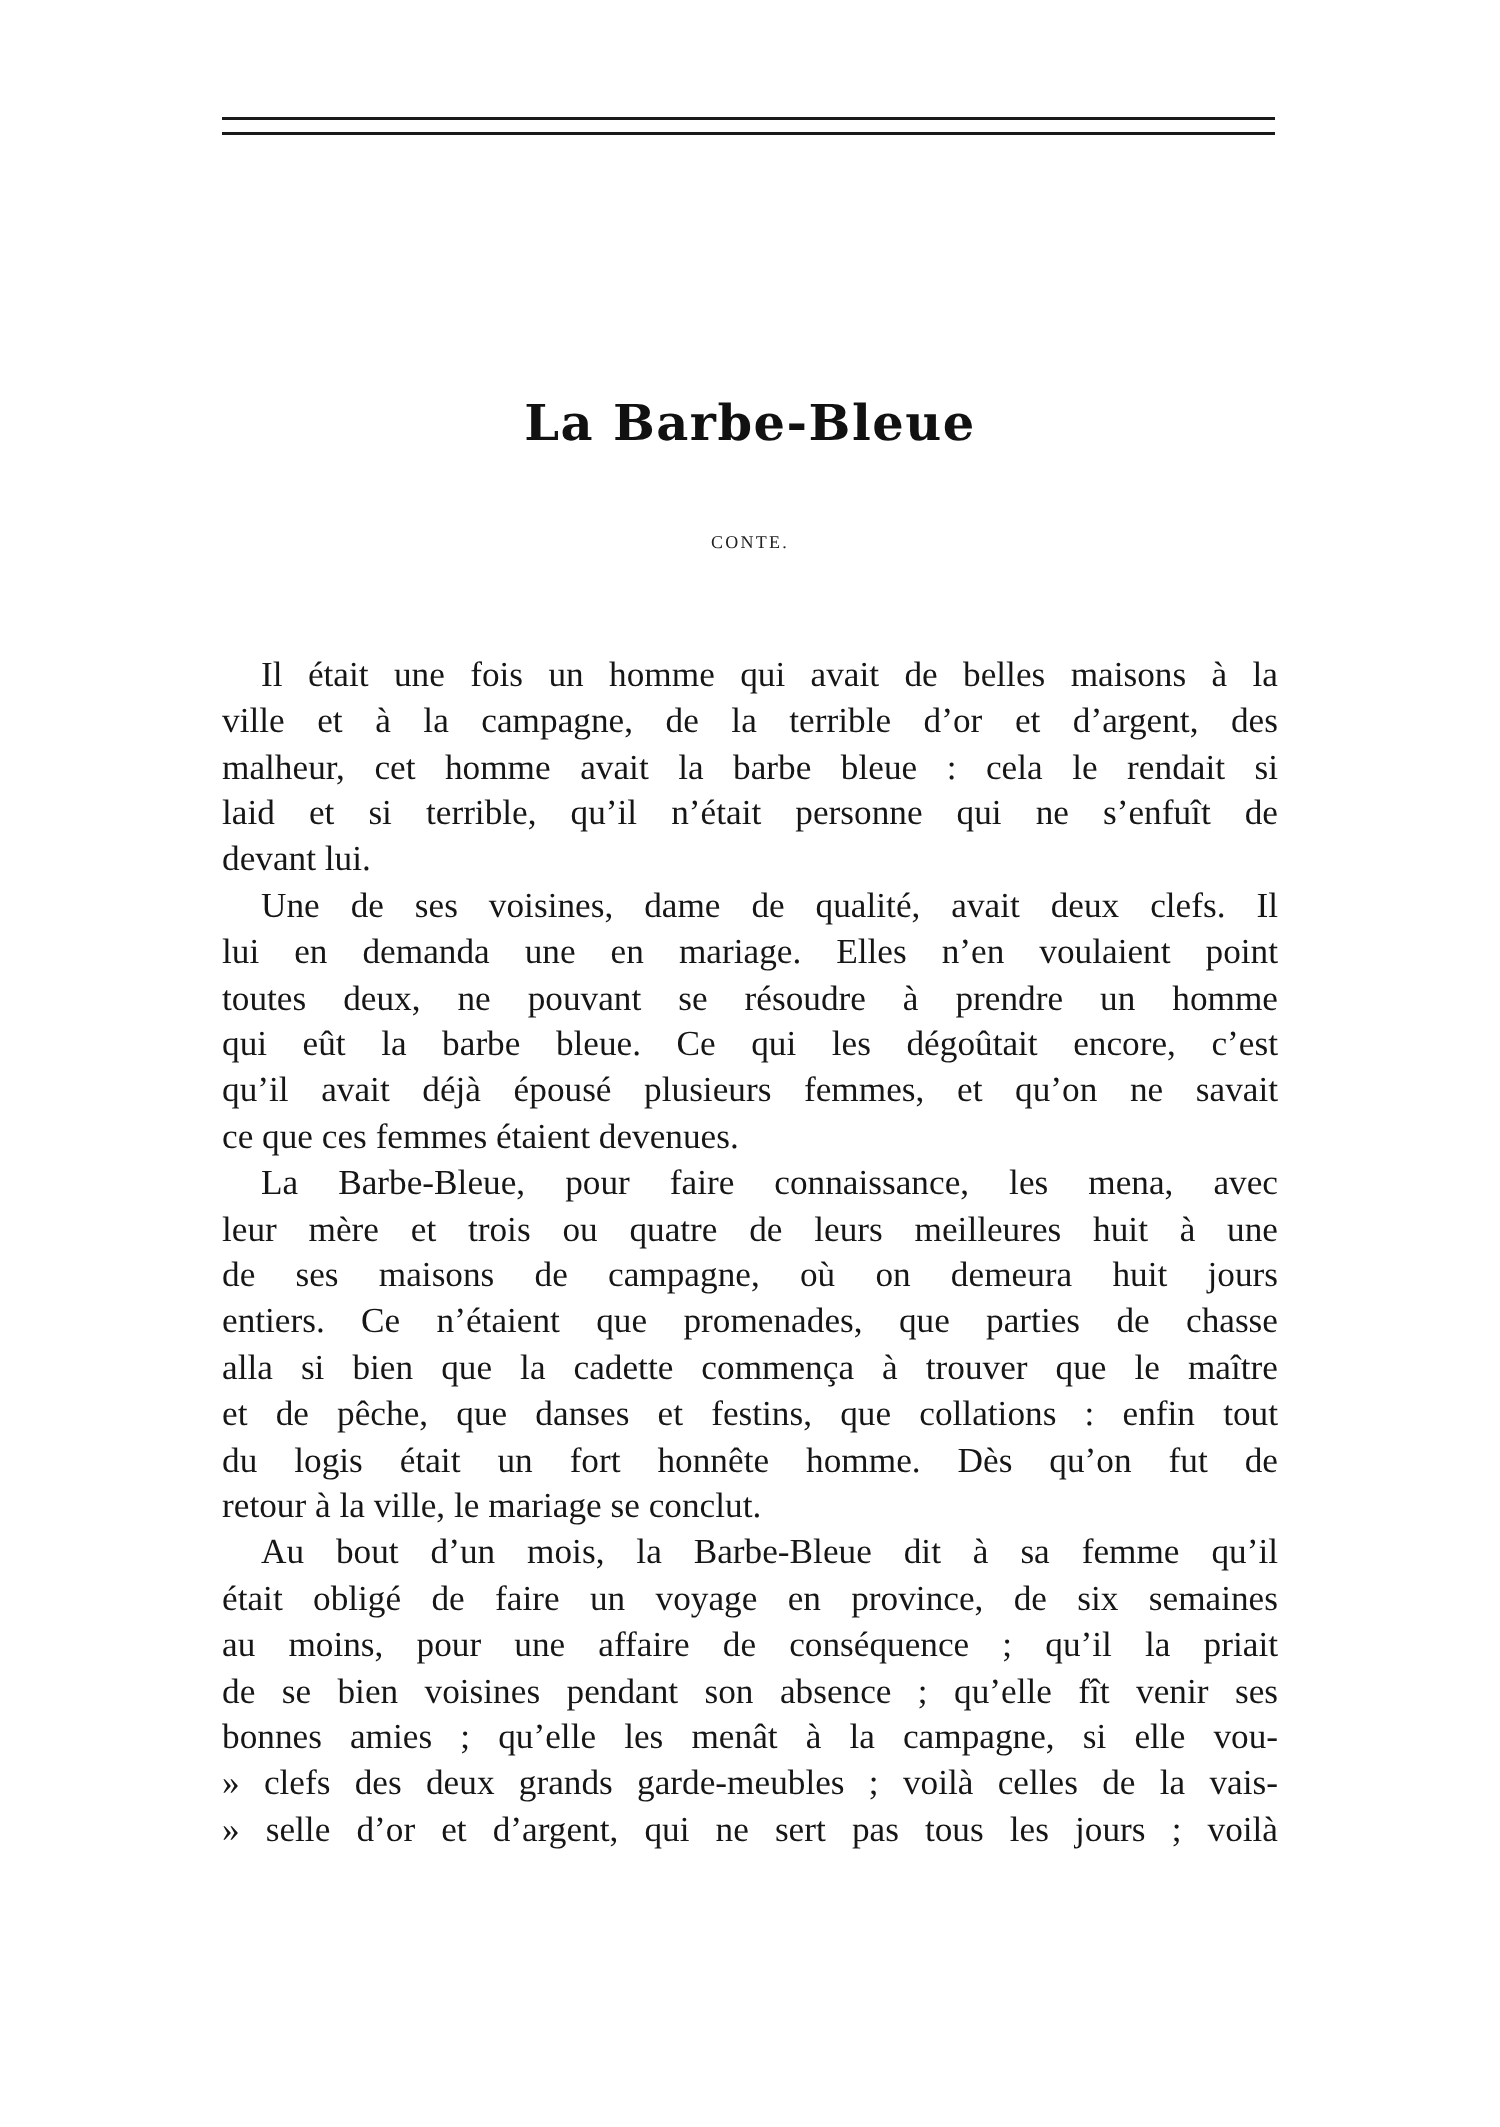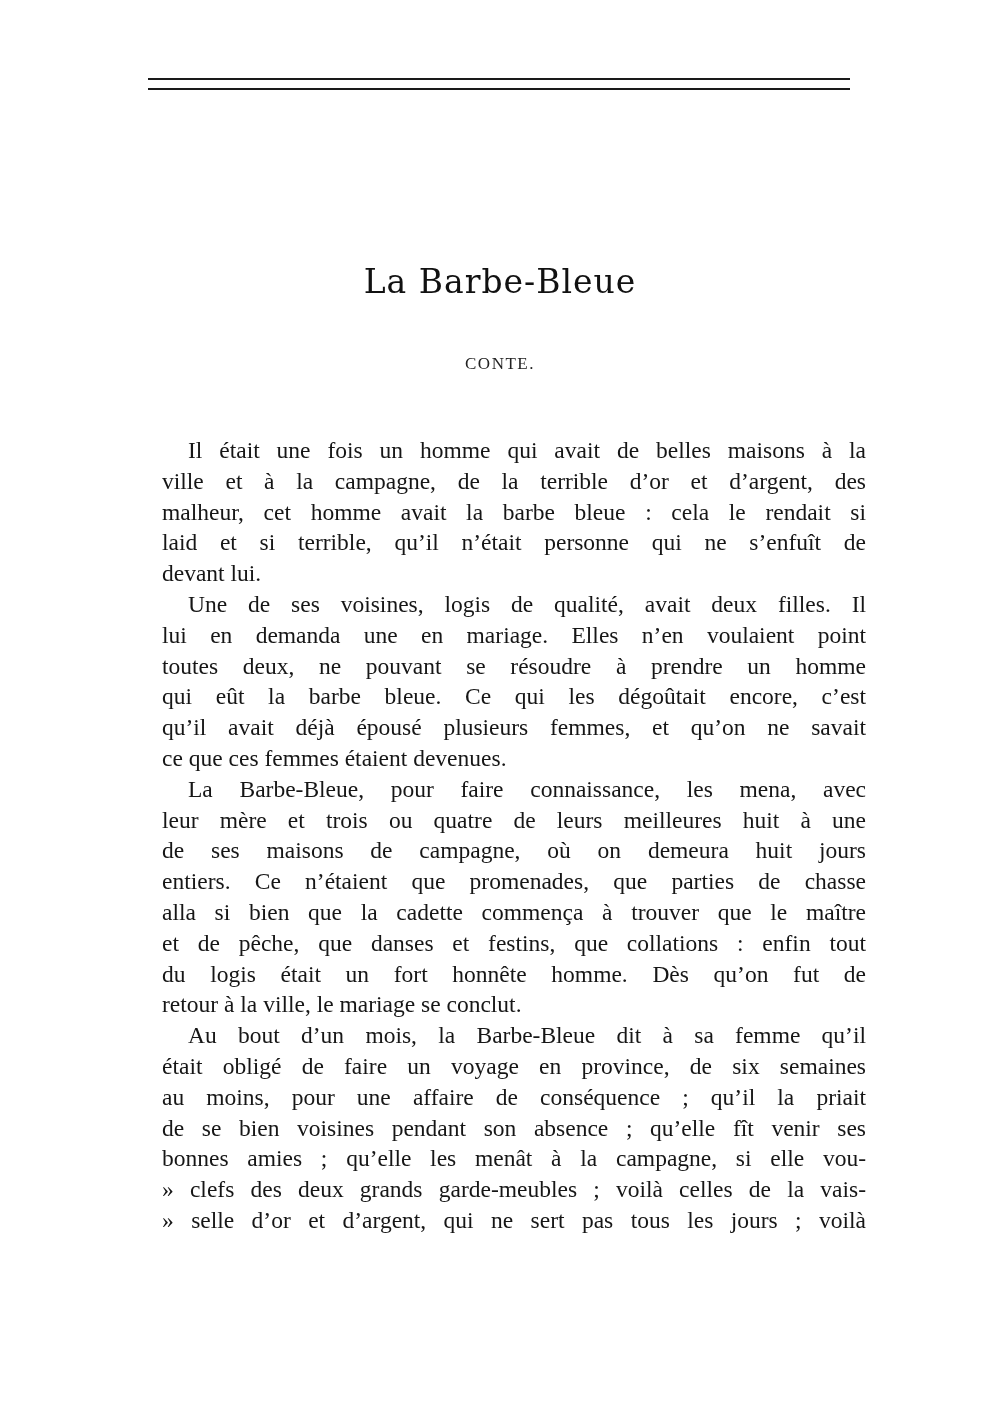--- a/index.html
+++ b/index.html
@@ -29,39 +29,39 @@
   .rule.top { top: 78px; height: 2px; }
   .rule.bottom { top: 88px; height: 2px; }
 
   .title {
     position: absolute;
     top: 262px;
     left: 0;
     width: 1000px;
     text-align: center;
     font-family: "DejaVu Serif", serif;
-    font-weight: normal;
+    font-weight: bold;
     font-size: 33px;
     letter-spacing: 1px;
     color: #111;
   }
   .subtitle {
     position: absolute;
     top: 354px;
     left: 0;
     width: 1000px;
     text-align: center;
     font-family: "Liberation Serif", serif;
-    font-size: 17px;
+    font-size: 12px;
     letter-spacing: 1.5px;
     color: #222;
   }
   .body-text {
     position: absolute;
-    left: 162px;
+    left: 148px;
     top: 435px;
     width: 704px;
     font-family: "Liberation Serif", serif;
     font-size: 23.5px;
     line-height: 30.8px;
     color: #161616;
   }
   .line {
     display: block;
     white-space: nowrap;
@@ -87,21 +87,21 @@
   <div class="subtitle">CONTE.</div>
 
   <div class="body-text">
 
     <span class="line indent">Il était une fois un homme qui avait de belles maisons à la</span>
     <span class="line">ville et à la campagne, de la terrible d’or et d’argent, des</span>
     <span class="line">malheur, cet homme avait la barbe bleue : cela le rendait si</span>
     <span class="line">laid et si terrible, qu’il n’était personne qui ne s’enfuît de</span>
     <span class="line last">devant lui.</span>
 
-    <span class="line indent">Une de ses voisines, logis de qualité, avait deux filles. Il</span>
+    <span class="line indent">Une de ses voisines, dame de qualité, avait deux clefs. Il</span>
     <span class="line">lui en demanda une en mariage. Elles n’en voulaient point</span>
     <span class="line">toutes deux, ne pouvant se résoudre à prendre un homme</span>
     <span class="line">qui eût la barbe bleue. Ce qui les dégoûtait encore, c’est</span>
     <span class="line">qu’il avait déjà épousé plusieurs femmes, et qu’on ne savait</span>
     <span class="line last">ce que ces femmes étaient devenues.</span>
 
     <span class="line indent">La Barbe-Bleue, pour faire connaissance, les mena, avec</span>
     <span class="line">leur mère et trois ou quatre de leurs meilleures huit à une</span>
     <span class="line">de ses maisons de campagne, où on demeura huit jours</span>
     <span class="line">entiers. Ce n’étaient que promenades, que parties de chasse</span>

